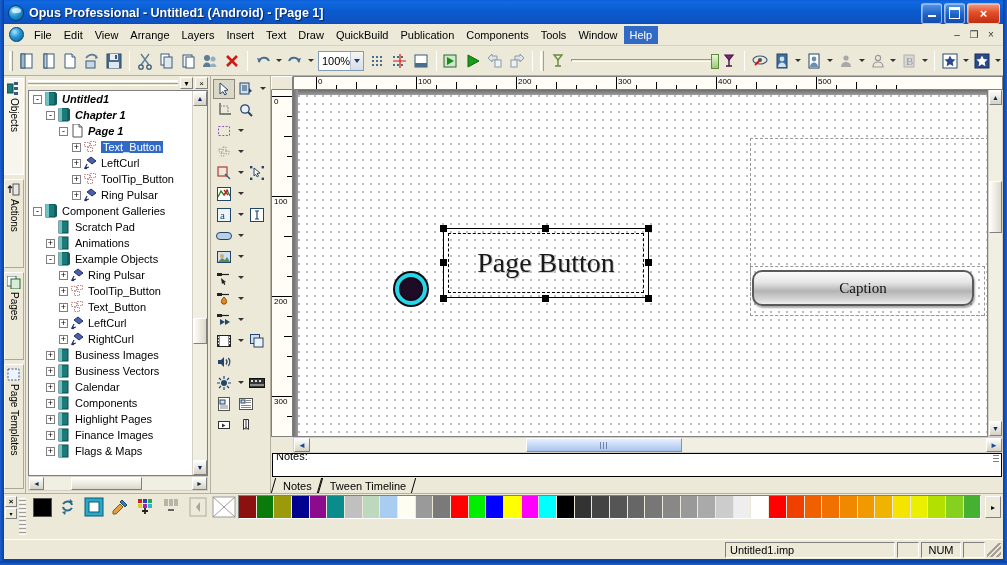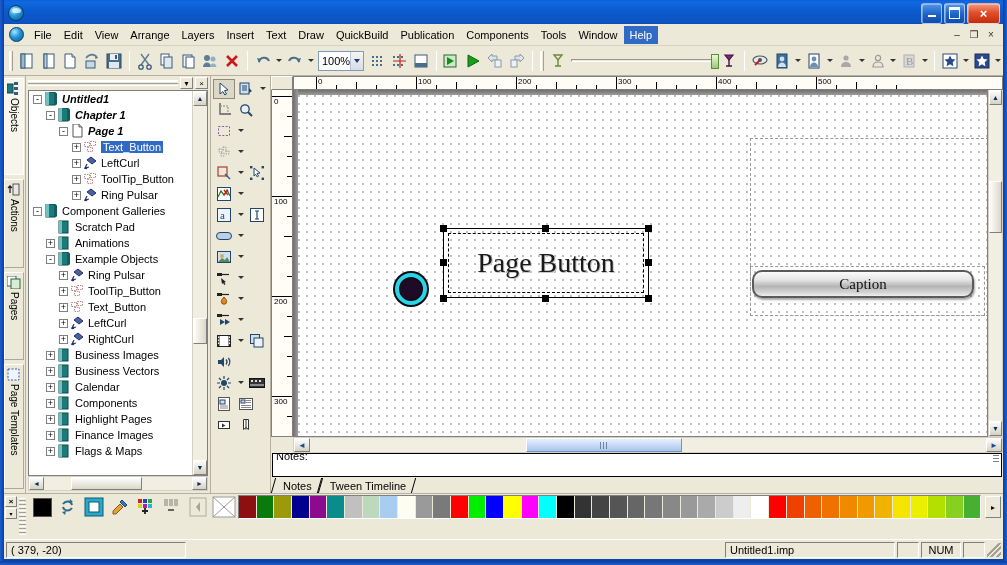--- a/index.html
+++ b/index.html
@@ -452,20 +452,21 @@
 </head>
 <body>
 
 <div id="app">
   <div class="win-border-l"></div>
   <div class="win-border-r"></div>
   <div class="win-border-b"></div>
 
   <div id="titlebar">
     <div class="tb-icon"></div>
+    <div id="title-text">Opus Professional - Untitled1 (Android) - [Page 1]</div>
     <div class="tb-buttons">
       <div class="tb-btn">
           <span class="glyph-min"></span>
         </div>
       <div class="tb-btn">
           <span class="glyph-max"></span>
         </div>
       <div class="tb-btn close">
           <span class="glyph-close">×</span>
         </div>
@@ -1316,21 +1317,21 @@
               <div class="handle" style="left:352px;top:135px;"></div>
               <div class="handle" style="left:147px;top:169px;"></div>
               <div class="handle" style="left:352px;top:169px;"></div>
               <div class="handle" style="left:147px;top:205px;"></div>
               <div class="handle" style="left:249px;top:205px;"></div>
               <div class="handle" style="left:352px;top:205px;"></div>
 
               <div class="ring" style="left:102px; top:183px;"></div>
 
               <div class="obj-caption-outer" style="left:457px; top:176px; width:235px; height:50px;"></div>
-              <div class="obj-caption" style="left:459px; top:180px; width:222px; height:28px;">
+              <div class="obj-caption" style="left:459px; top:180px; width:222px; height:36px;">
                 <span class="cap-txt">Caption</span>
               </div>
             </div>
             <div id="canvas-vbar">
               <div class="arrow">▲</div>
               <div class="track">
                   <div class="thumb"></div>
                 </div>
               <div class="arrow">▼</div>
             </div>
@@ -1466,21 +1467,20 @@
               <div class="swatch" title="#b4e000" style="background: rgb(180, 224, 0);"></div>
               <div class="swatch" title="#86d020" style="background: rgb(134, 208, 32);"></div>
               <div class="swatch" title="#46b030" style="background: rgb(70, 176, 48);"></div>
             </div>
           <div id="pal-more">▸</div>
         </div>
       </div>
     </div>
 
     <div id="statusbar">
-      <div class="sb-panel" id="sb-coords">( 379,  -20)</div>
       <div id="sb-spacer"></div>
       <div class="sb-panel" id="sb-file">Untitled1.imp</div>
       <div class="sb-panel" id="sb-s1"></div>
       <div class="sb-panel" id="sb-num">NUM</div>
       <div class="sb-panel" id="sb-s2"></div>
       <div id="sb-grip"></div>
     </div>
   </div>
 </div>
 

